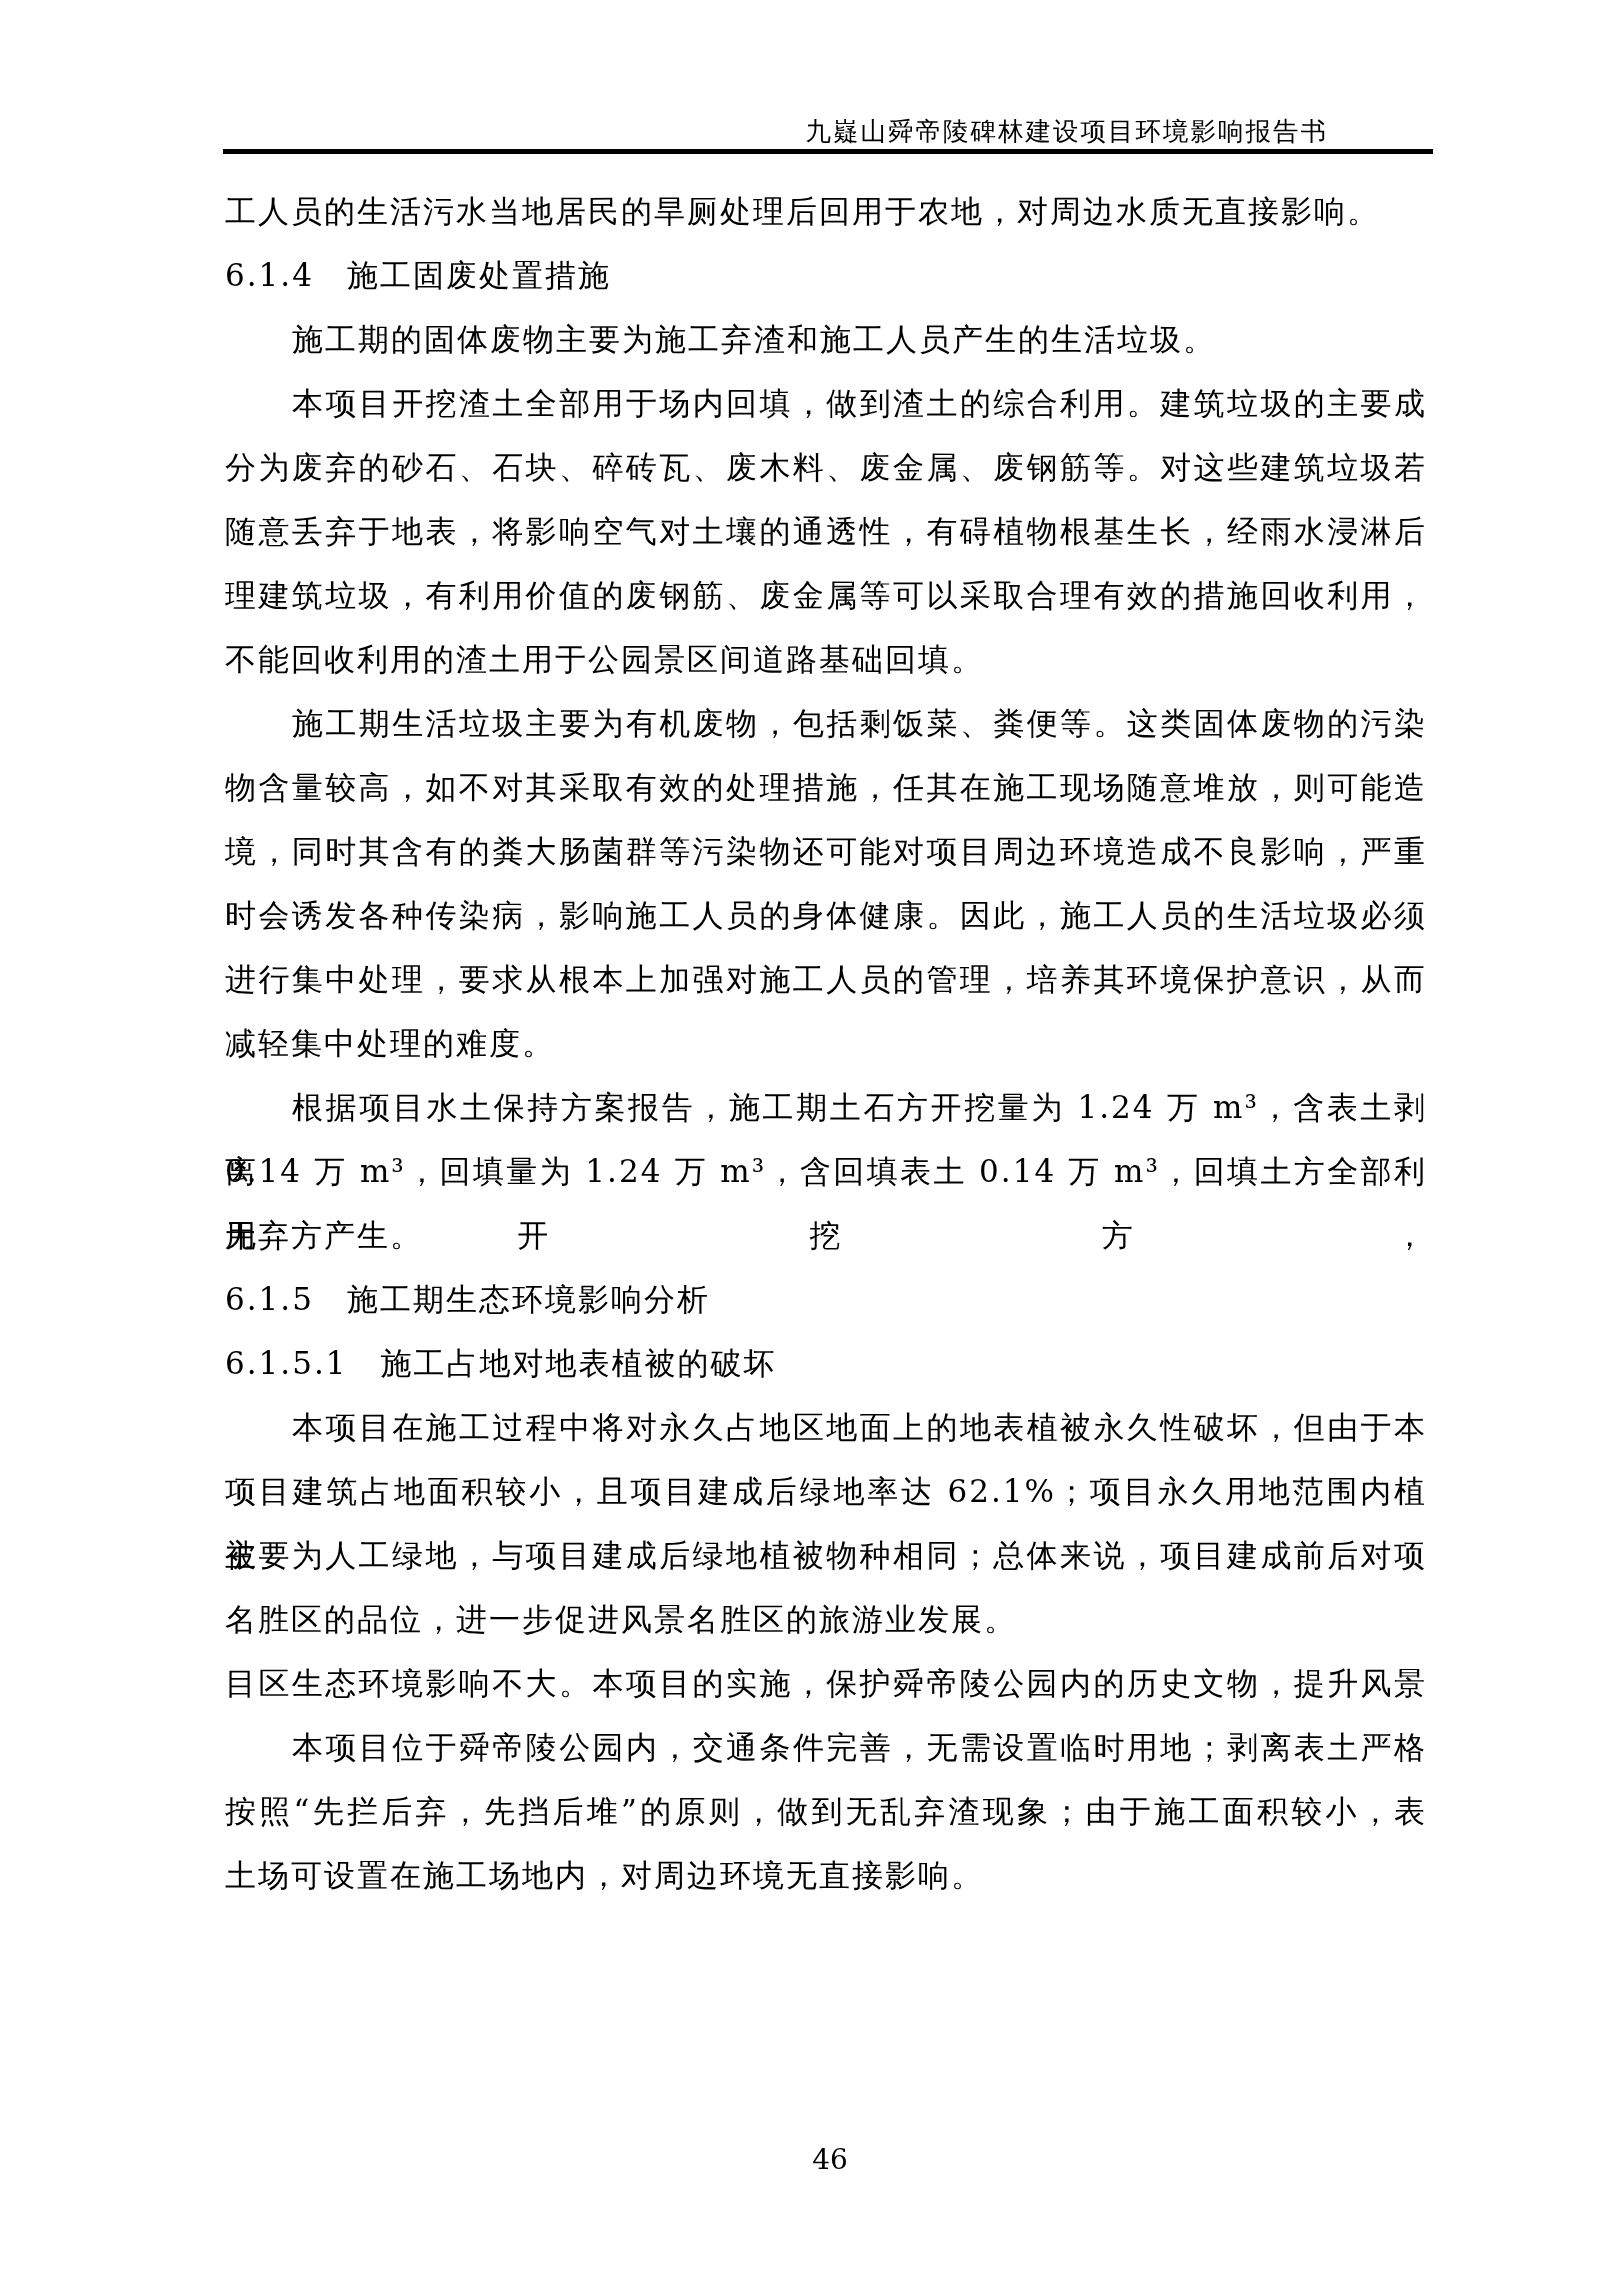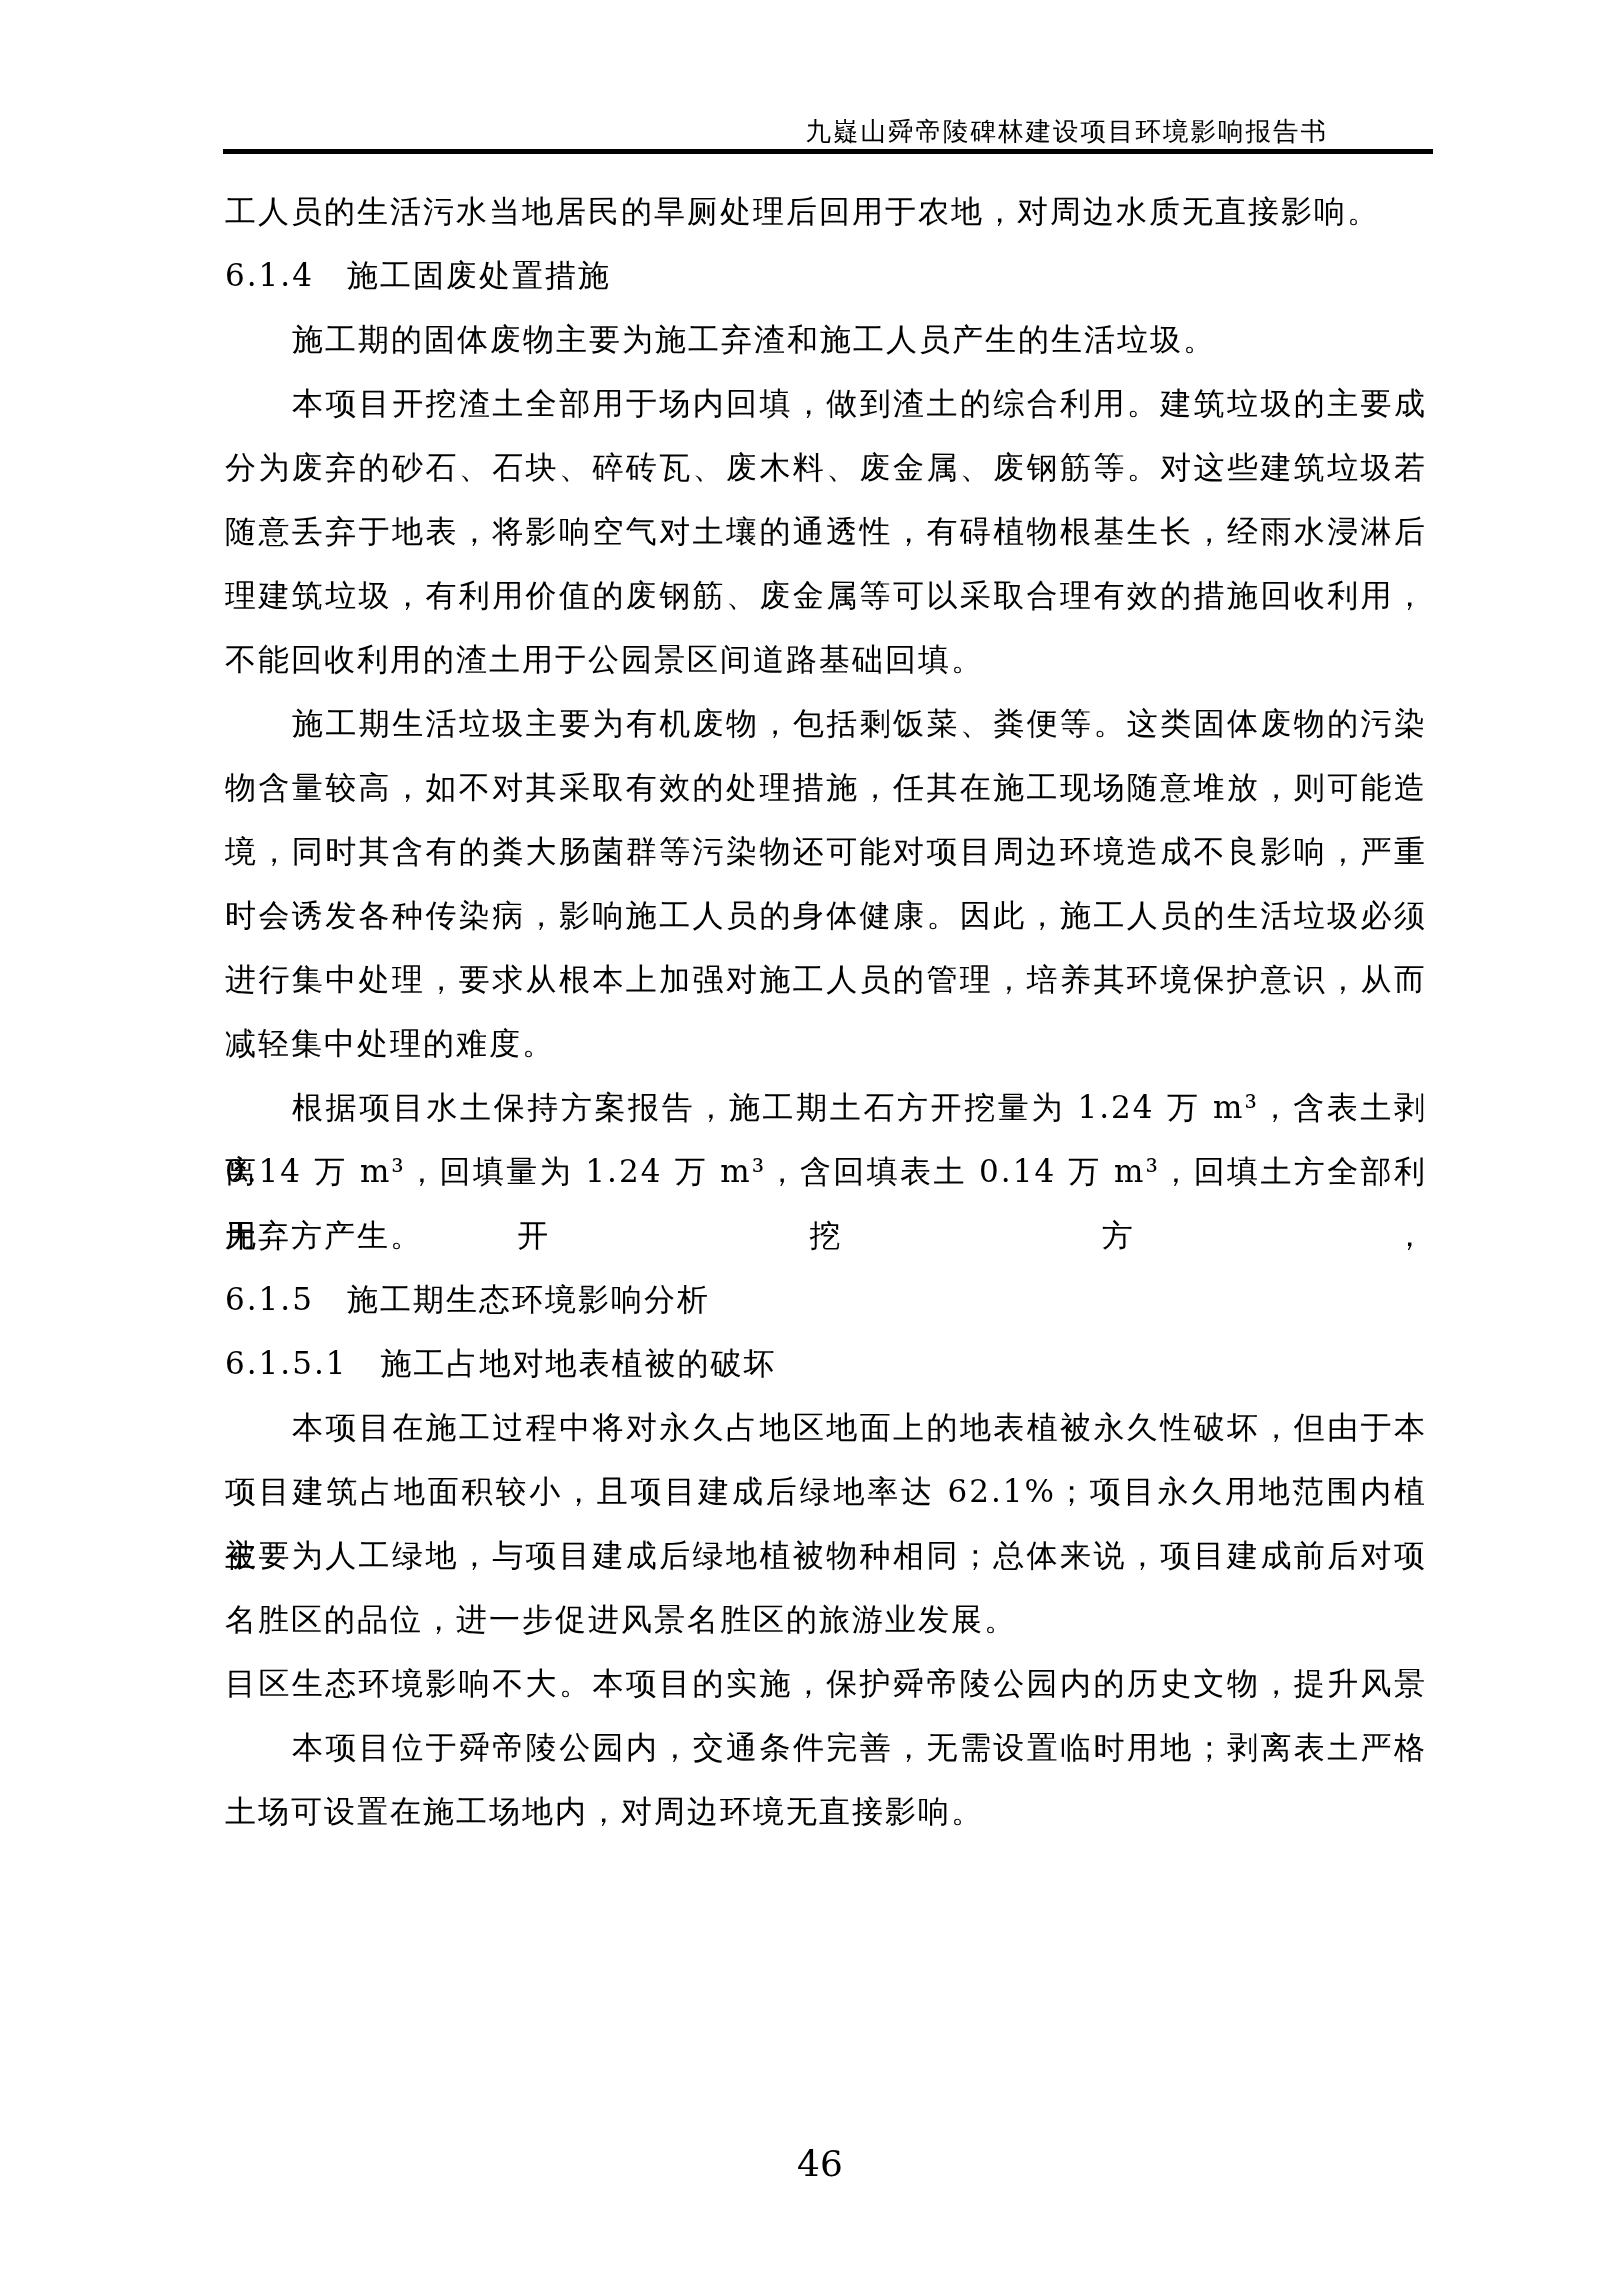--- a/index.html
+++ b/index.html
@@ -42,24 +42,24 @@
   }
   .indent { text-indent: 67px; }
   .jfull {
     text-align: justify;
     text-align-last: justify;
   }
   .heading { letter-spacing: 2px; }
   .page-num {
     position: absolute;
     top: 2143px;
-    left: 219px;
+    left: 229px;
     width: 1202px;
     text-align: center;
-    font-size: 36px;
+    font-size: 28px;
   }
 </style>
 </head>
 <body>
 
 <div class="page">
 
   <div class="header-title">九嶷山舜帝陵碑林建设项目环境影响报告书</div>
 
   <div class="header-rule"></div>
@@ -83,19 +83,20 @@
     <div class="line jfull">0.14 万 m³，回填量为 1.24 万 m³，含回填表土 0.14 万 m³，回填土方全部利用开挖方，</div>
     <div class="line">无弃方产生。</div>
     <div class="line heading">6.1.5　施工期生态环境影响分析</div>
     <div class="line heading">6.1.5.1　施工占地对地表植被的破坏</div>
     <div class="line indent jfull">本项目在施工过程中将对永久占地区地面上的地表植被永久性破坏，但由于本</div>
     <div class="line jfull">项目建筑占地面积较小，且项目建成后绿地率达 62.1%；项目永久用地范围内植被</div>
     <div class="line jfull">主要为人工绿地，与项目建成后绿地植被物种相同；总体来说，项目建成前后对项</div>
     <div class="line">名胜区的品位，进一步促进风景名胜区的旅游业发展。</div>
     <div class="line jfull">目区生态环境影响不大。本项目的实施，保护舜帝陵公园内的历史文物，提升风景</div>
     <div class="line indent jfull">本项目位于舜帝陵公园内，交通条件完善，无需设置临时用地；剥离表土严格</div>
+    <div class="line jfull">按照“先拦后弃，先挡后堆”的原则，做到无乱弃渣现象；由于施工面积较小，表</div>
     <div class="line">土场可设置在施工场地内，对周边环境无直接影响。</div>
   </div>
 
   <div class="page-num">46</div>
 
 </div>
 
 
 </body></html>

